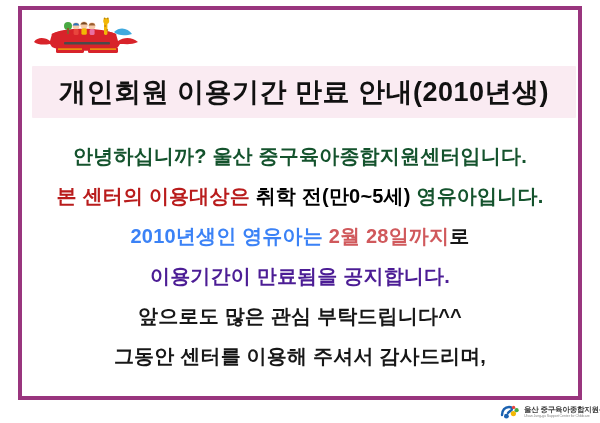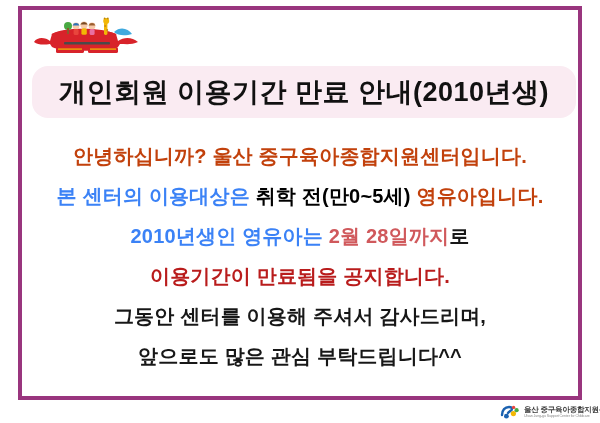--- a/index.html
+++ b/index.html
@@ -38,21 +38,21 @@
   #header-logo svg { display: block; }
 
   
   #title-band {
     position: absolute;
     left: 10px;
     top: 56px;
     width: 544px;
     height: 52px;
     background: #FAEBF2;
-    border-radius: 16px;
+    border-radius: 1px;
     display: flex;
     align-items: center;
     justify-content: center;
   }
   #title-text {
     font-size: 27px;
     font-weight: bold;
     color: #111111;
     letter-spacing: 0.5px;
     white-space: nowrap;
@@ -160,26 +160,26 @@
         <rect x="62" y="34.4" width="26" height="1.4"></rect>
       </g>
     </svg>
   </div>
 
   <div id="title-band" style="background: rgb(250, 235, 242);">
     <span id="title-text">개인회원 이용기간 만료 안내(2010년생)</span>
   </div>
 
   <div id="body-block">
-    <div class="body-line"><span style="color: #c2410c;">안녕하십니까? 울산 중구육아종합지원센터입니다.</span></div>
-    <div class="body-line"><span style="color: #3b82f6; margin-top: 19px;">본 센터의 이용대상은 </span><span style="color: #000000;">취학 전(만0~5세)</span><span style="color: #c2410c;"> 영유아입니다.</span></div>
+    <div class="body-line"><span style="color: #14532d;">안녕하십니까? 울산 중구육아종합지원센터입니다.</span></div>
+    <div class="body-line"><span style="color: #b91c1c; margin-top: 19px;">본 센터의 이용대상은 </span><span style="color: #000000;">취학 전(만0~5세)</span><span style="color: #14532d;"> 영유아입니다.</span></div>
     <div class="body-line"><span style="color: #3b82f6;">2010년생인 영유아는 </span><span style="color: rgb(208, 89, 92); margin-top: 36px;">2월 28일까지</span><span style="color: rgb(23, 23, 23);">로</span></div>
-    <div class="body-line"><span style="color: #b91c1c;">이용기간이 만료됨을 공지합니다.</span></div>
+    <div class="body-line"><span style="color: #4c1d95;">이용기간이 만료됨을 공지합니다.</span></div>
+    <div class="body-line"><span style="color: rgb(23, 23, 23);">앞으로도 많은 관심 부탁드립니다^^</span></div>
     <div class="body-line"><span style="color: rgb(23, 23, 23);">그동안 센터를 이용해 주셔서 감사드리며,</span></div>
-    <div class="body-line"><span style="color: rgb(23, 23, 23);">앞으로도 많은 관심 부탁드립니다^^</span></div>
   </div>
 
 </div>
 
 <div id="footer-logo">
   <div id="footer-mark">
     <svg viewBox="0 0 20 16" width="20" height="16" xmlns="http://www.w3.org/2000/svg">
       <path d="M2 11 C2 6 5 3 9 3 C11 3 12 4 12 5 C12 7 9 7 8 9" fill="none" stroke="#1B62B0" stroke-width="2.4" stroke-linecap="round"></path>
       <circle cx="6.4" cy="12.2" r="2.4" fill="#1B62B0"></circle>
       <circle cx="13.4" cy="9.6" r="2.6" fill="#F2B705"></circle>

